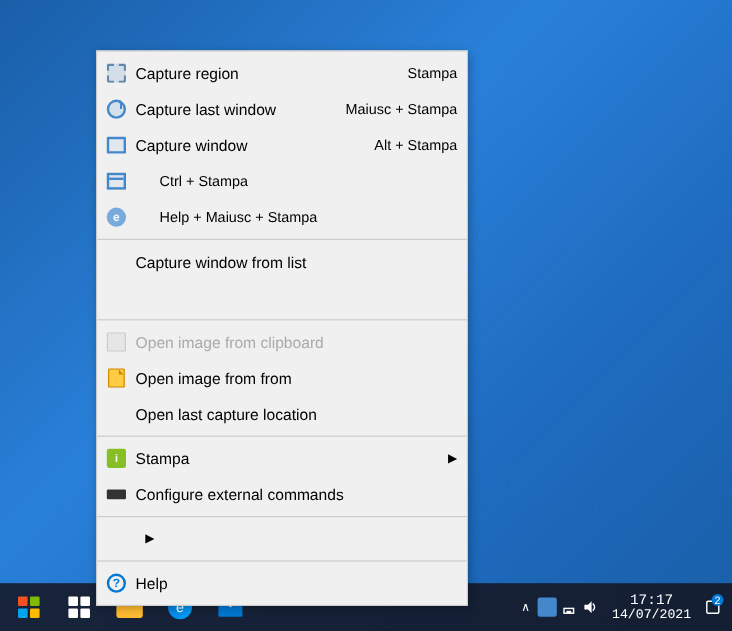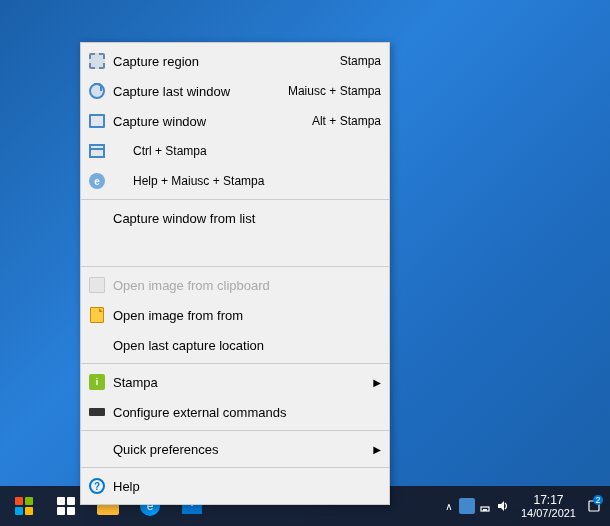--- a/index.html
+++ b/index.html
@@ -102,20 +102,21 @@
     }
 
     .clock {
       display: flex;
       flex-direction: column;
       align-items: center;
       justify-content: space-between;
       padding: 0 6px;
       cursor: pointer;
       min-width: 56px;
+      font-family: Liberation Mono, monospace;
     }
 
     .clock-time {
       font-size: 12px;
       color: white;
       font-weight: normal;
     }
 
     .clock-date {
       font-size: 11px;
@@ -515,21 +516,20 @@
       <div class="menu-icon">
         <div class="icon-configure"></div>
       </div>
       <span class="menu-label">Configure external commands</span>
     </div>
 
     <div class="menu-separator"></div>
 
     <div class="menu-item">
       <div class="menu-icon"></div>
-      <span class="menu-label">Quick preferences</span>
       <span class="menu-arrow">▶</span>
     </div>
 
 
     <div class="menu-separator"></div>
 
     <div class="menu-item">
       <div class="menu-icon">
         <div class="icon-help">?</div>
       </div>

